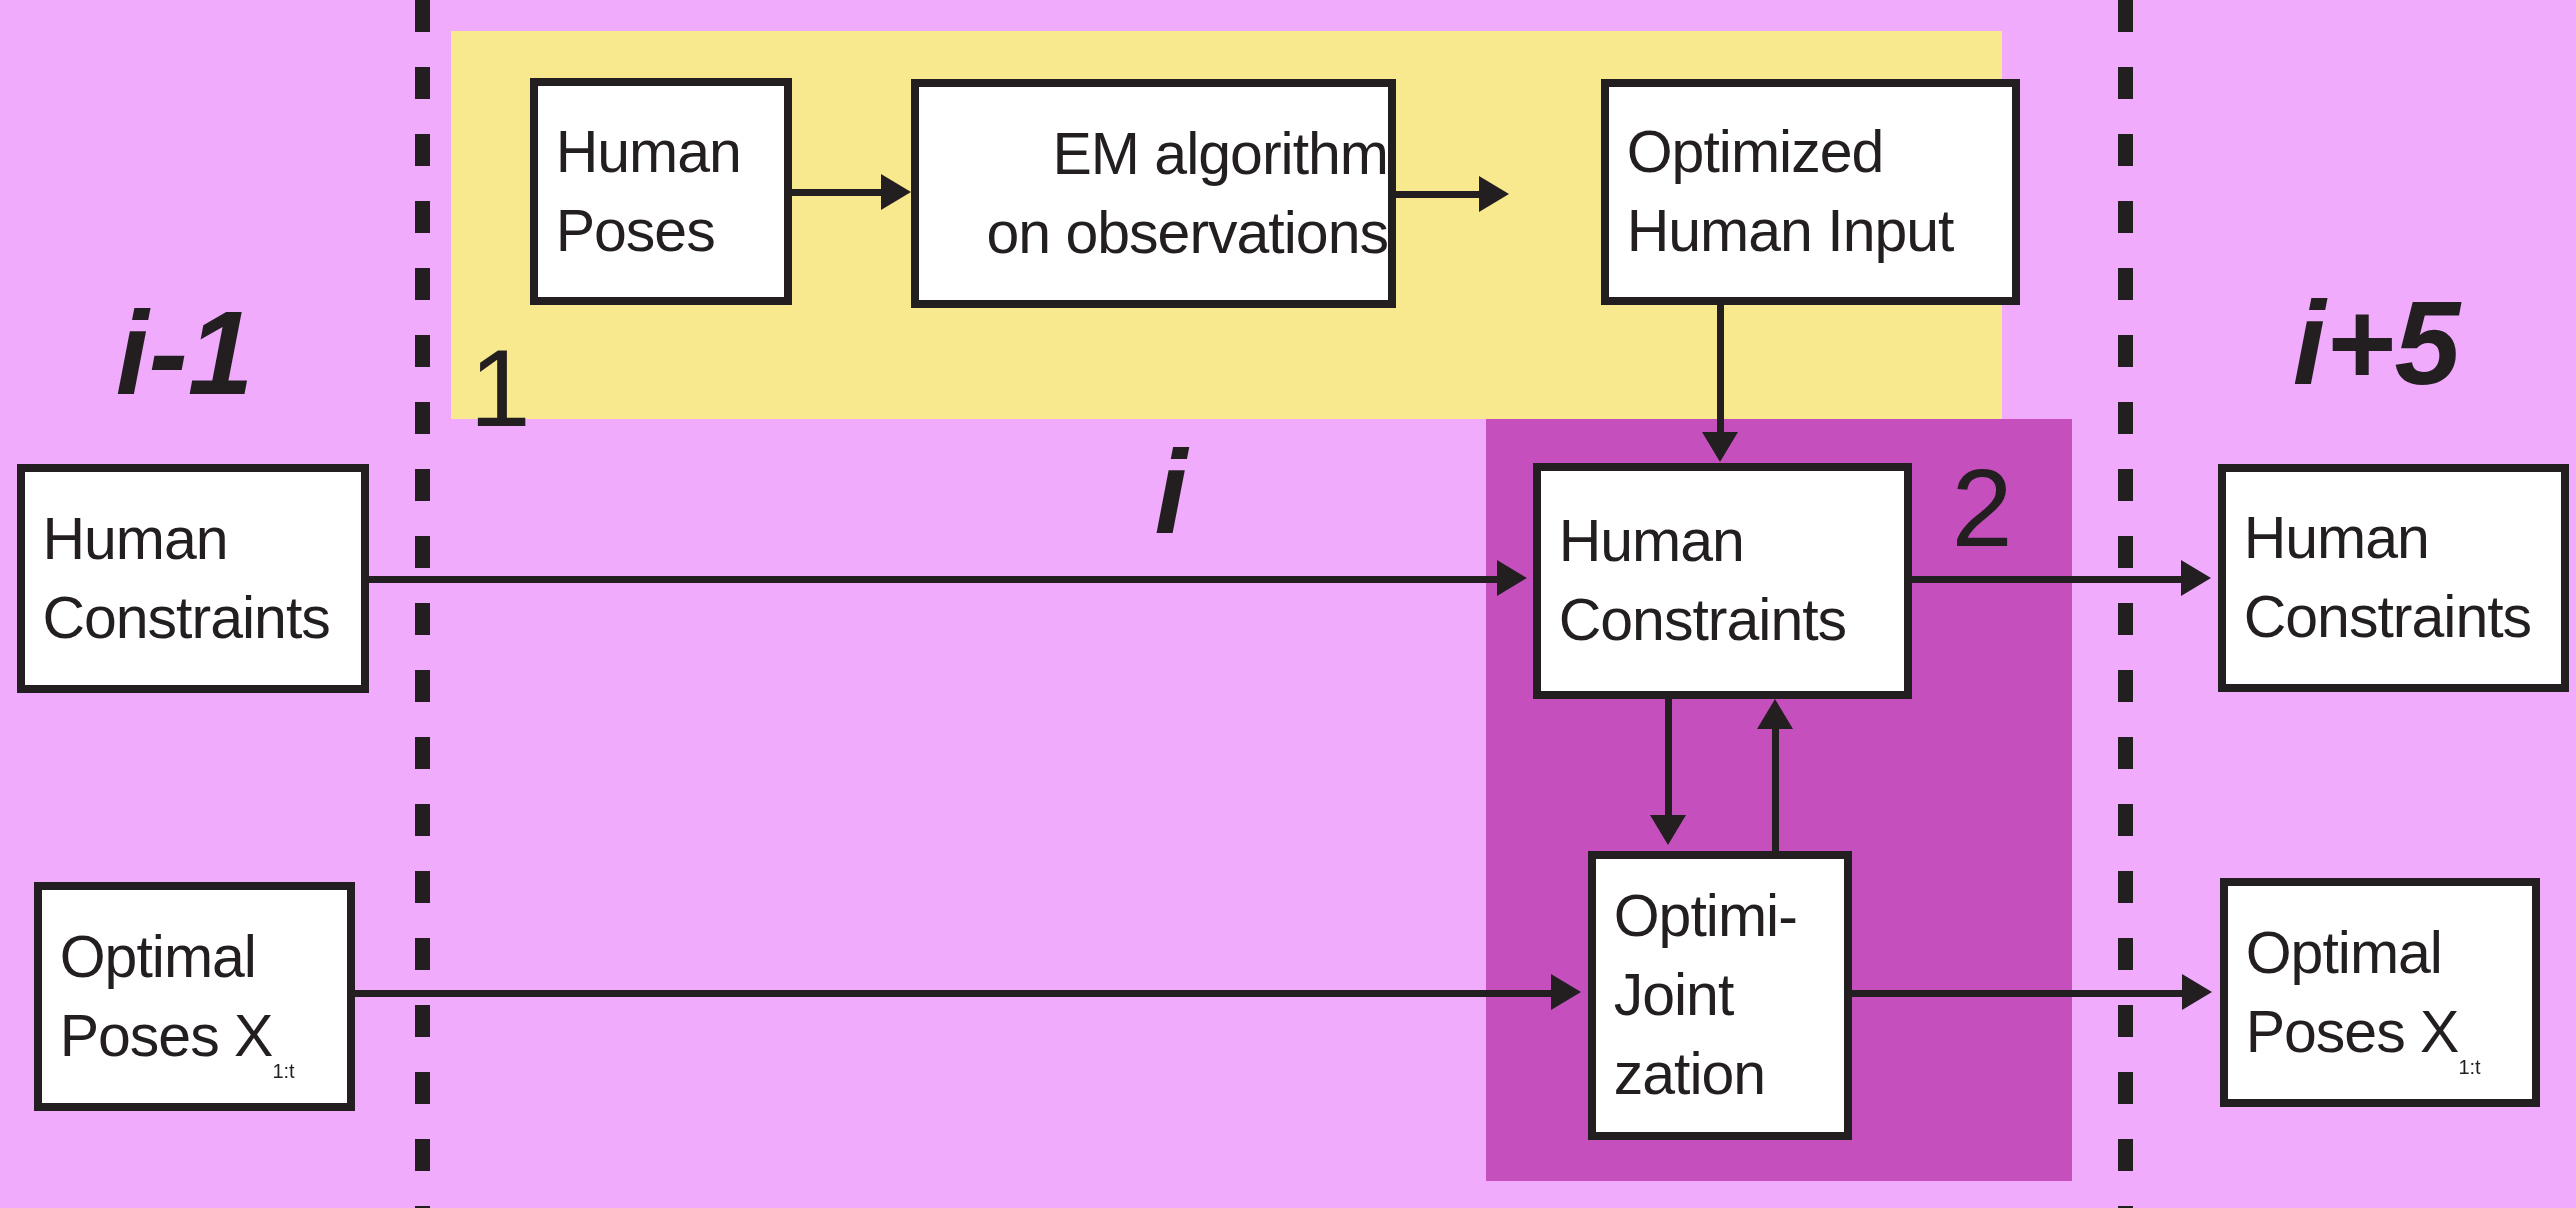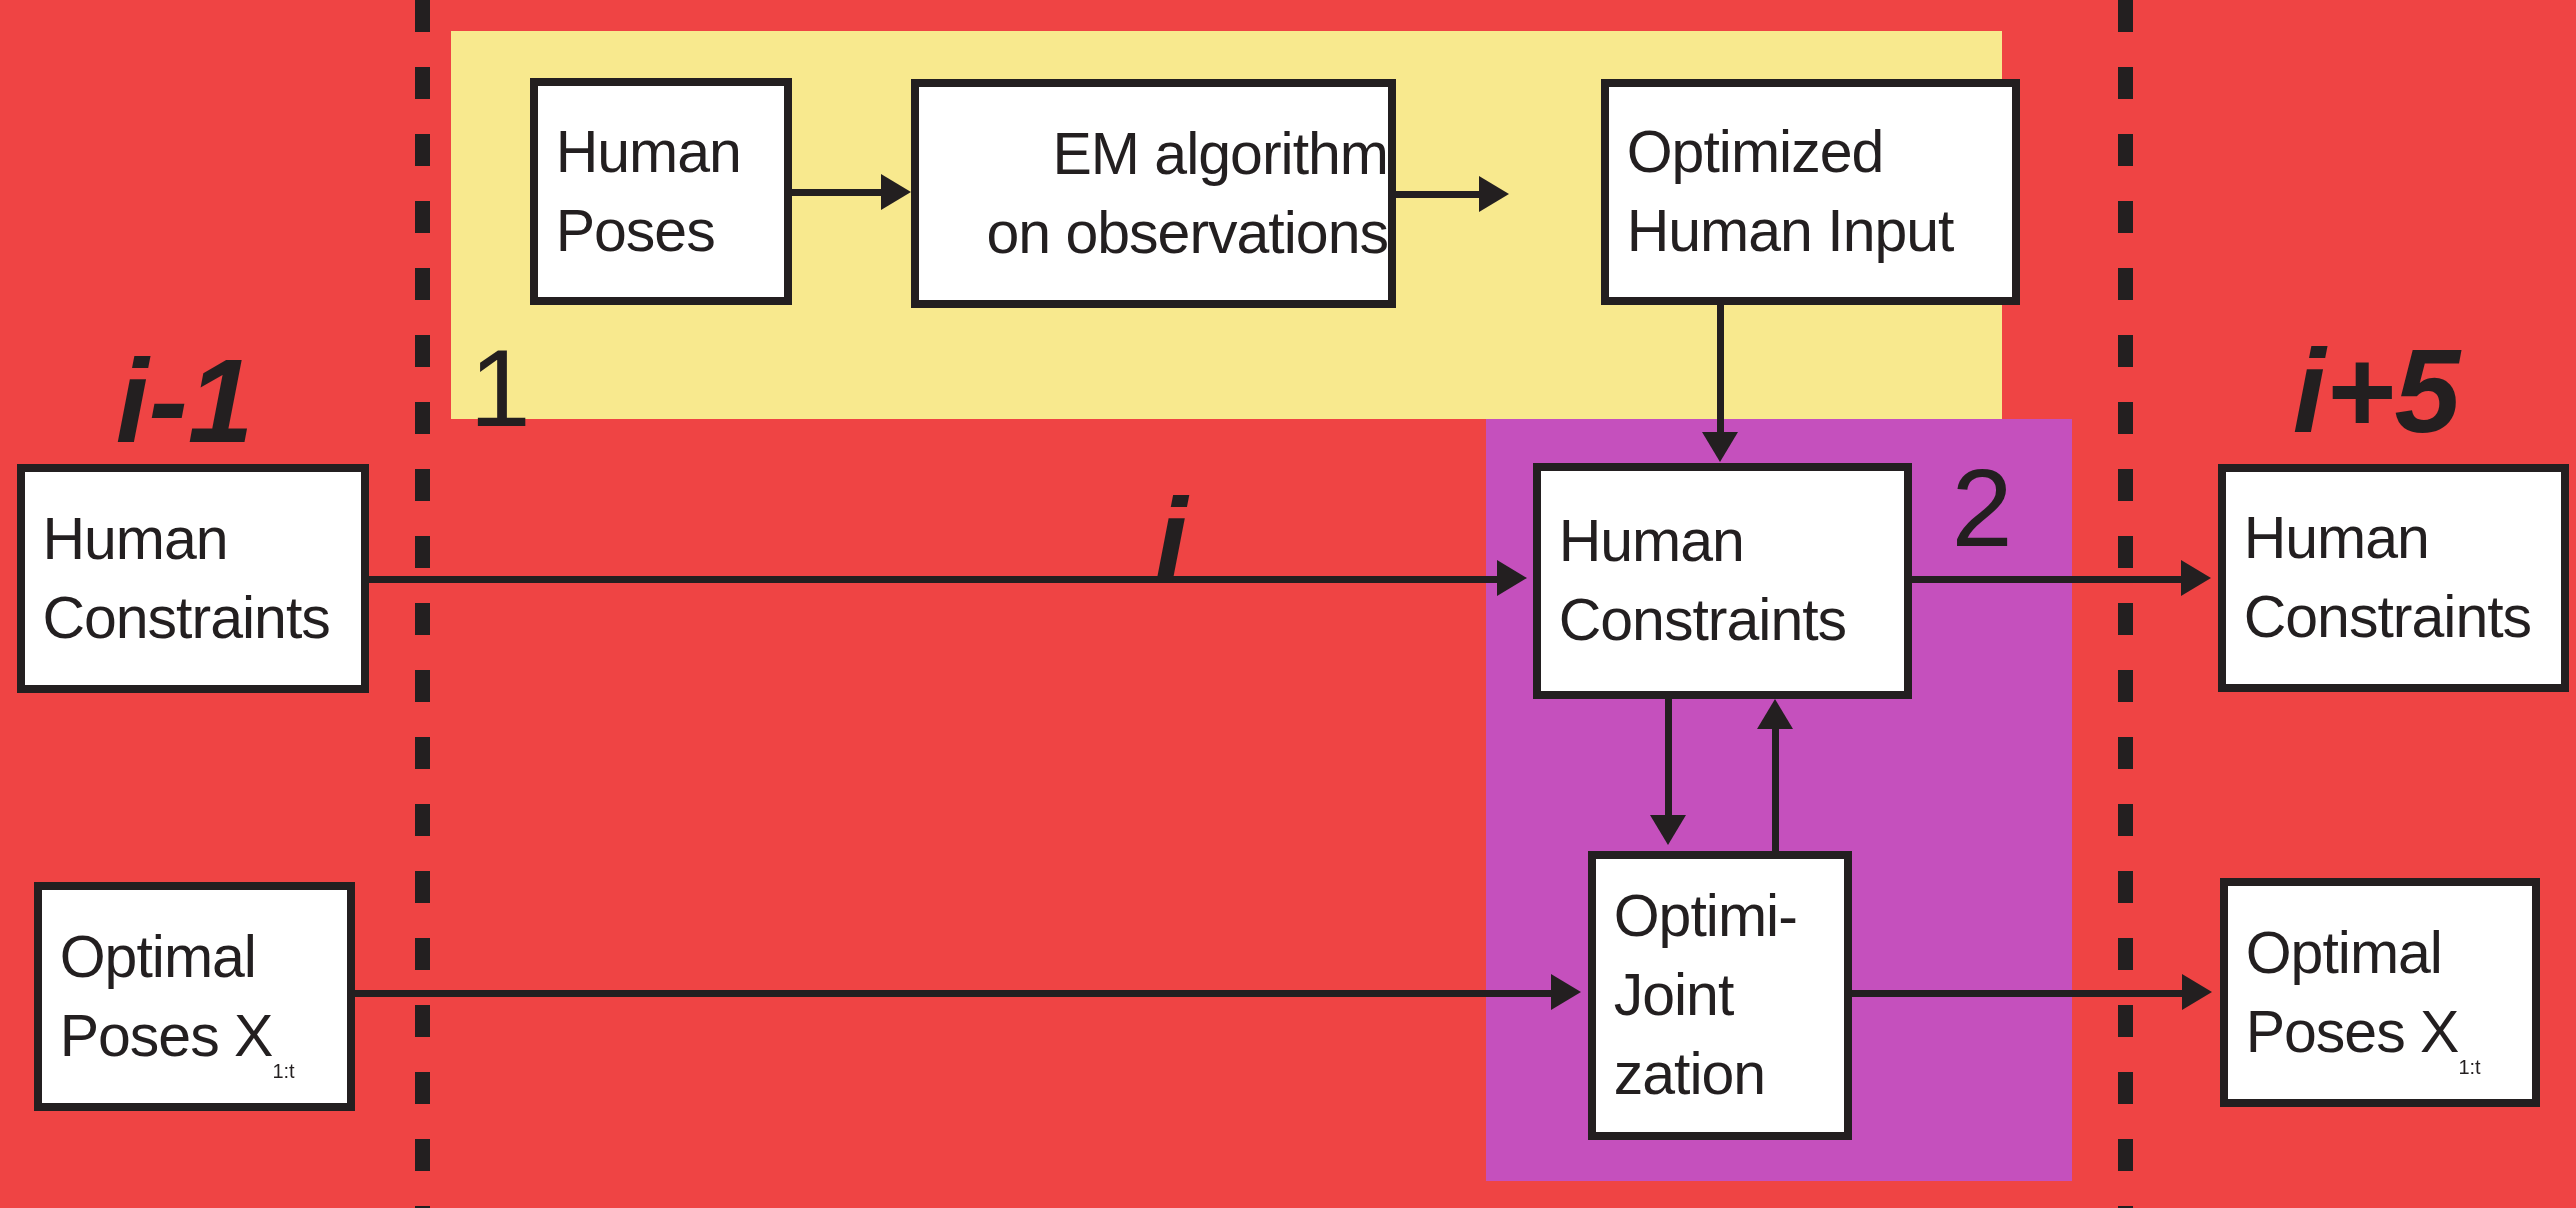--- a/index.html
+++ b/index.html
@@ -5,21 +5,21 @@
   :root{
     --stage1_bg:#F8E98E;
     --stage2_bg:#C550BD;
     --ink:#231F20;
   }
   html,body{margin:0;padding:0;background:#ffffff;}
   #canvas{
     position:relative;
     width:2576px;
     height:1208px;
-    background:#ef4444;
+    background:#f0abfc;
     overflow:hidden;
     font-family:"Liberation Sans", sans-serif;
     color:var(--ink);
   }
   .region{position:absolute;}
   .region-stage1{background:var(--stage1_bg);}
   .region-stage2{background:var(--stage2_bg);}
   .dashline{
     position:absolute;
     top:0;
@@ -52,21 +52,20 @@
   .ah-right{border-top:18.6px solid transparent;border-bottom:18.6px solid transparent;border-left:30px solid var(--ink);}
   .ah-down{border-left:18.6px solid transparent;border-right:18.6px solid transparent;border-top:30px solid var(--ink);}
   .ah-up{border-left:18.6px solid transparent;border-right:18.6px solid transparent;border-bottom:30px solid var(--ink);}
   .iter-label{
     position:absolute;
     font-size:118px;
     font-weight:700;
     font-style:italic;
     line-height:137px;
     text-align:center;
-    margin-top:48px;
   }
   .stage-number{
     position:absolute;
     font-size:110px;
     font-weight:400;
     line-height:128px;
     text-align:center;
   }
   sub.seq{
     font-size:20px;

